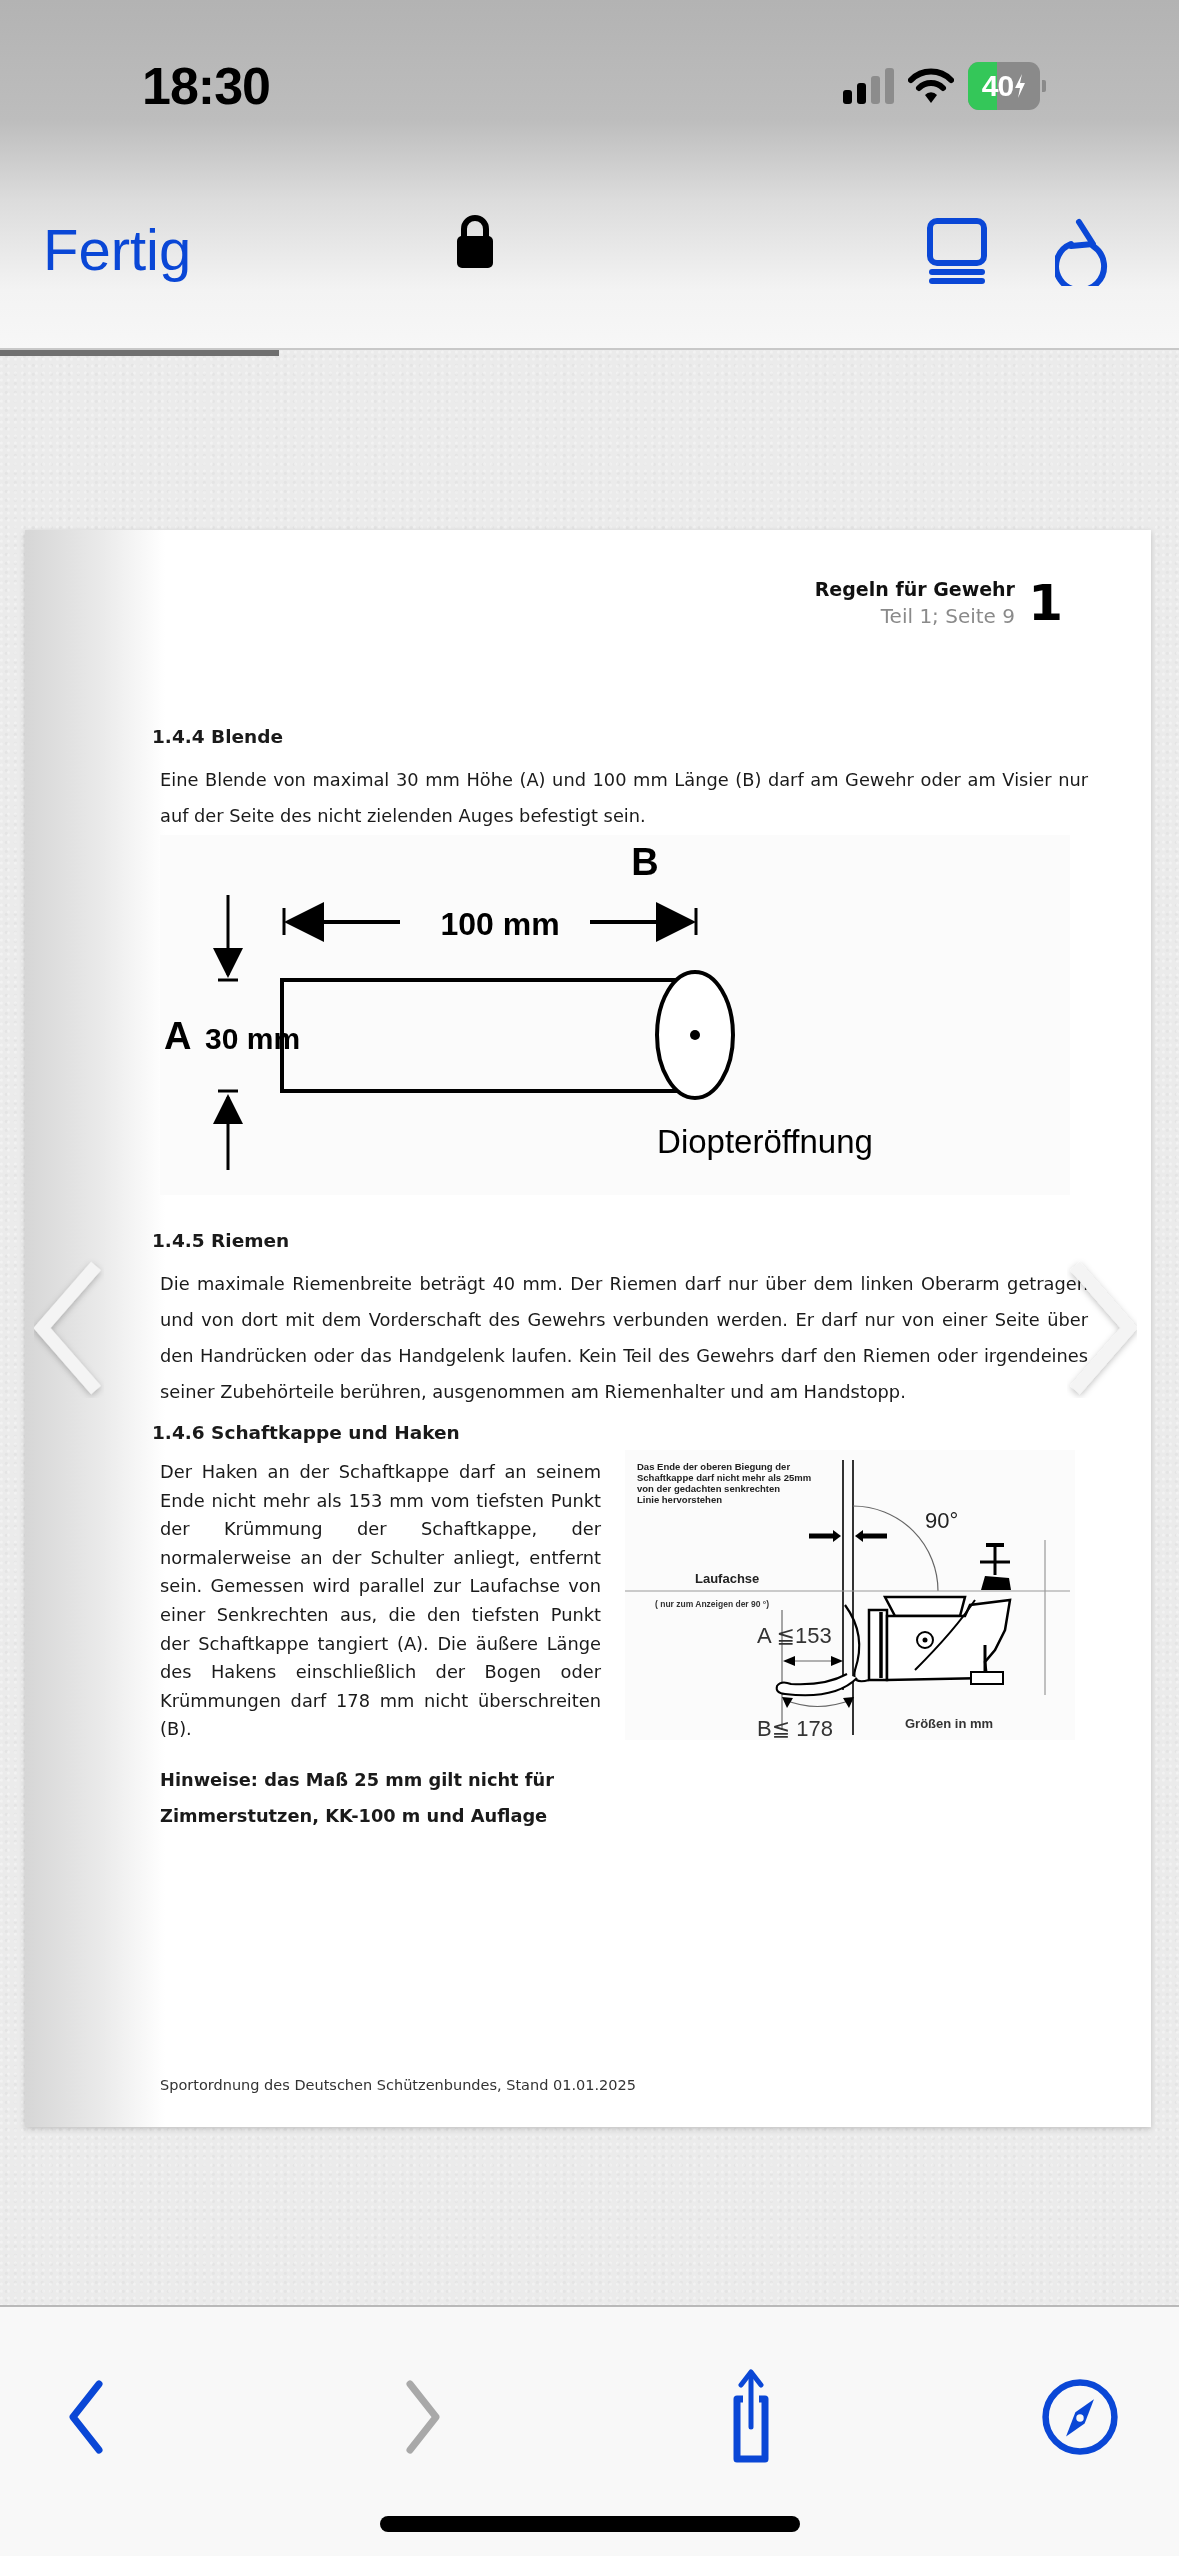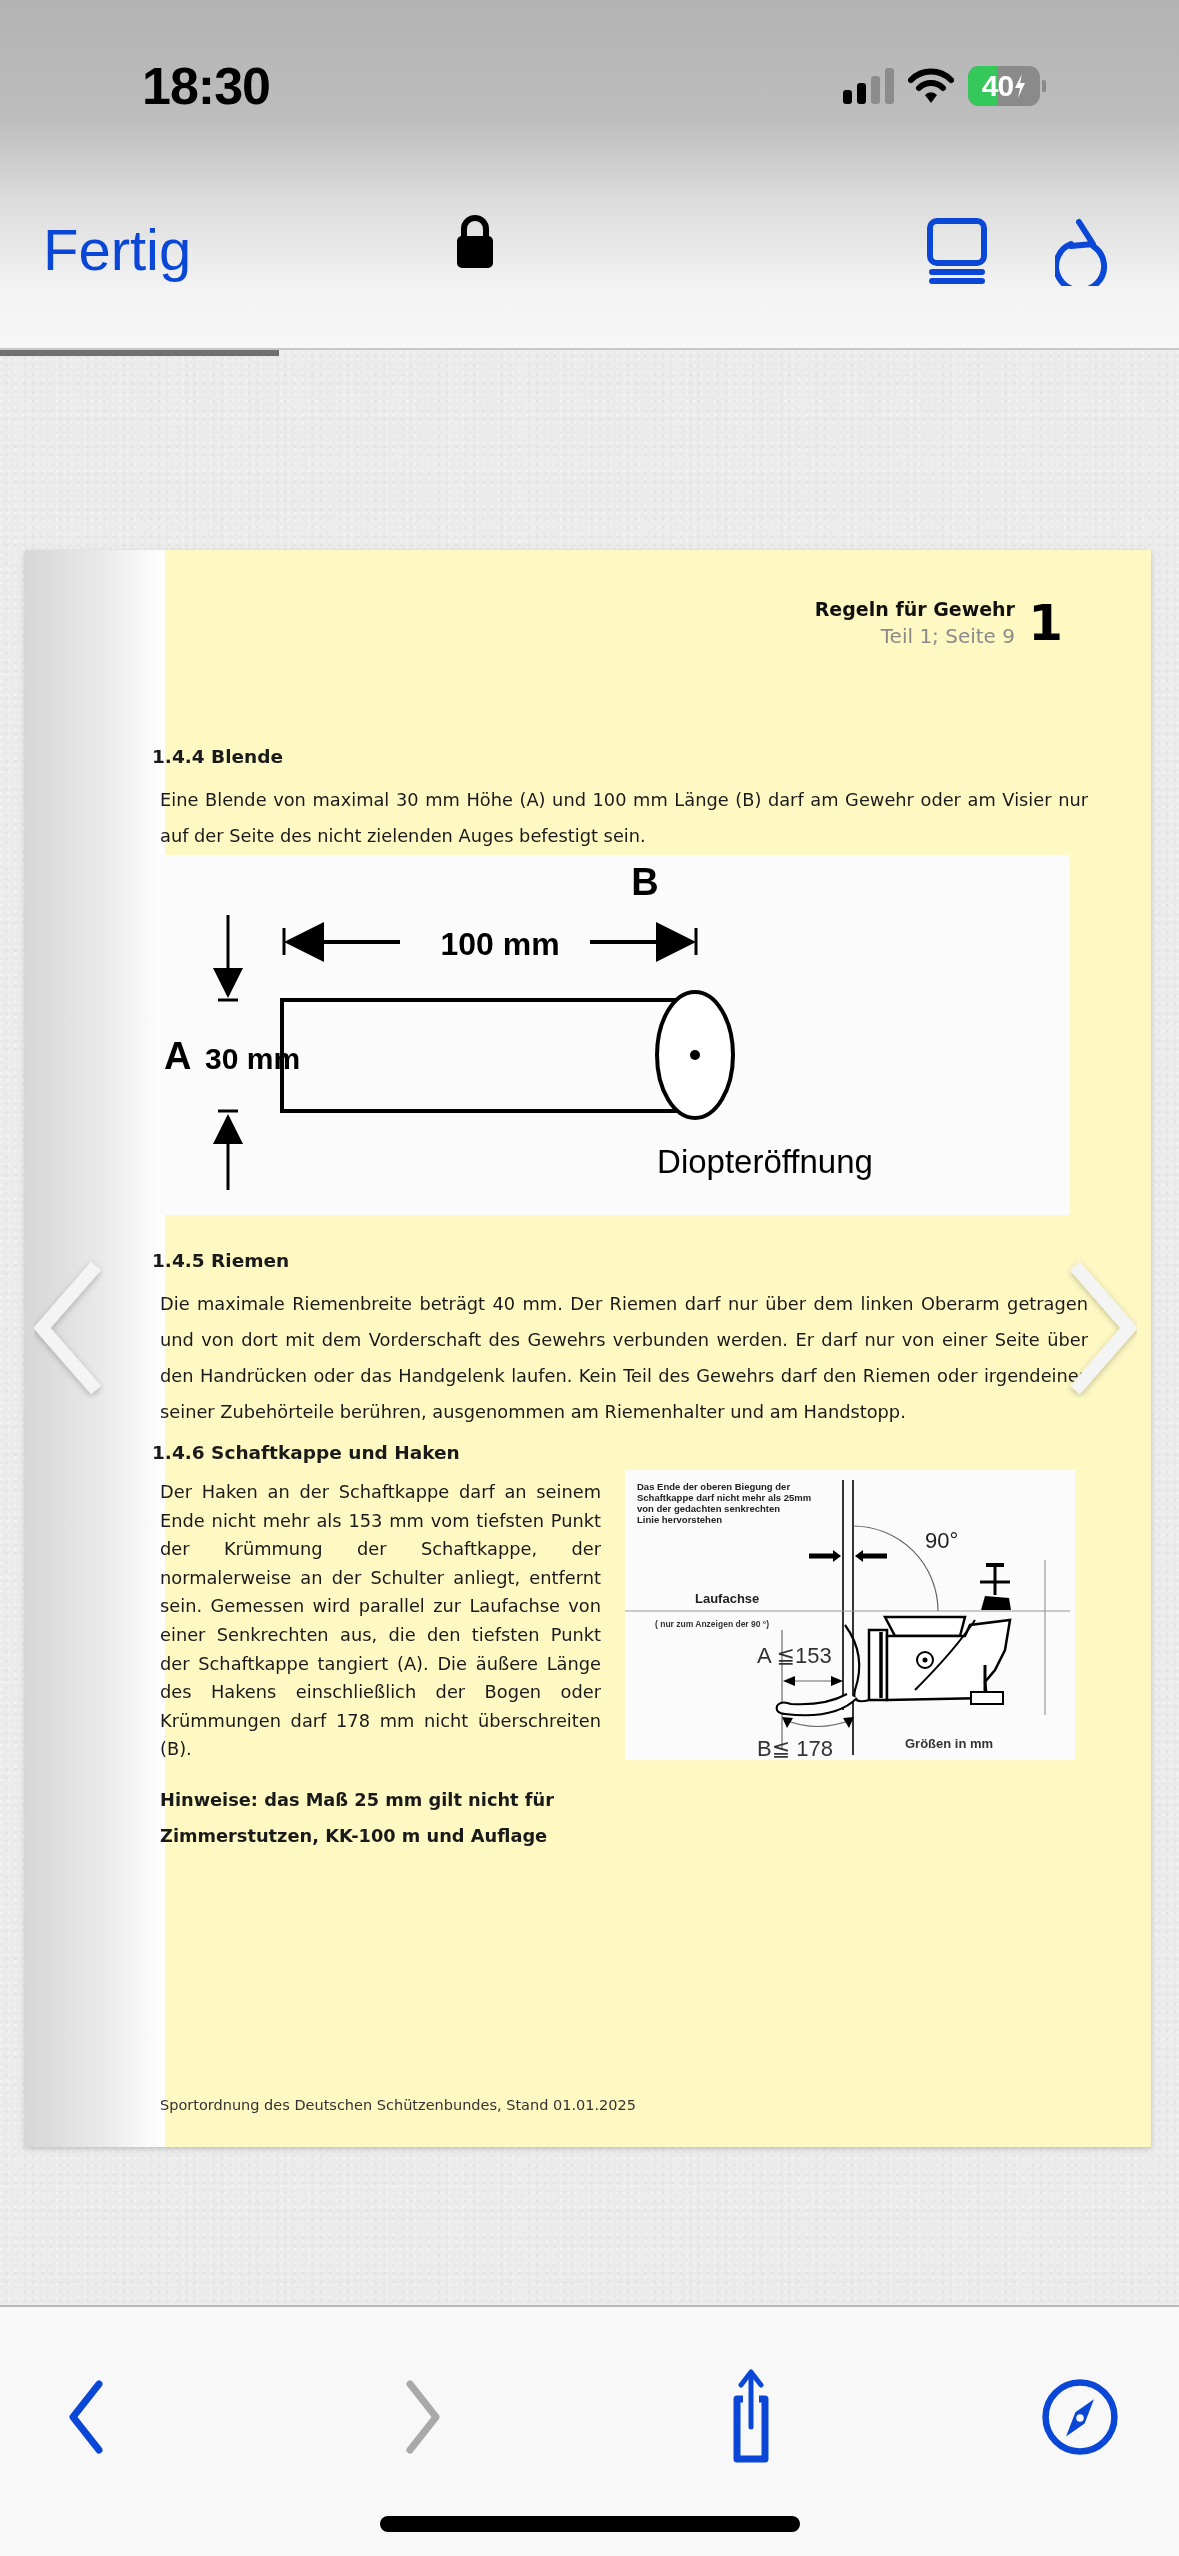--- a/index.html
+++ b/index.html
@@ -21,21 +21,21 @@
     }
     .status-time {
       position: absolute; left: 142px; top: 56px;
       font-size: 52px; font-weight: 700; color: #000; letter-spacing: -1px;
     }
     .status-icons { position: absolute; left: 843px; top: 64px; height: 44px; display: flex; align-items: center; gap: 14px; }
     .signal { display: flex; align-items: flex-end; gap: 5px; height: 36px; }
     .signal span { width: 9px; border-radius: 3px; background: #000; }
     .signal span.off { background: #8c8c8c; }
     .battery {
-      position: relative; width: 72px; height: 40px; border-radius: 11px;
+      position: relative; width: 72px; height: 48px; border-radius: 11px;
       background: #8a8a8a; overflow: hidden; display: flex; align-items: center; justify-content: center;
     }
     .battery .fill { position: absolute; left: 0; top: 0; bottom: 0; width: 40%; background: #34c759; }
     .battery .lvl { position: relative; color: #fff; font-weight: 700; font-size: 30px; letter-spacing: -1px; }
     .battery-tip { width: 4px; height: 12px; background: #8a8a8a; border-radius: 0 2px 2px 0; margin-left: -12px; }
 
     .nav-done {
       position: absolute; left: 43px; top: 216px;
       font-size: 58px; color: #0a47d6; font-weight: 400;
     }
@@ -43,21 +43,21 @@
       position: absolute; left: 455px; top: 214px; display: flex; align-items: center; gap: 14px;
     }
     .nav-url .domain { font-size: 64px; font-weight: 700; color: #000; letter-spacing: -1px; }
     .nav-reader { position: absolute; left: 926px; top: 217px; width: 62px; height: 68px; }
     .nav-reload { position: absolute; left: 1055px; top: 218px; width: 60px; height: 68px; }
     .progress-bar { position: absolute; left: 0; top: 350px; width: 279px; height: 6px; background: #707070; }
 
     
     .pdf-page {
       position: absolute; left: 25px; top: 530px; width: 1126px; height: 1597px;
-      background: #fef9c3; box-shadow: 0 2px 6px rgba(0,0,0,0.18); margin-top: 20px;
+      background: #ffffff; box-shadow: 0 2px 6px rgba(0,0,0,0.18);
     }
     .page-gutter {
       position: absolute; left: 0; top: 0; width: 140px; height: 100%;
       background: linear-gradient(to right, #d6d6d6, #eaeaea 55%, #ffffff);
     }
     .doc-text { font-family: "DejaVu Sans", sans-serif; color: #1a1a1a; }
     .running-head { position: absolute; right: 136px; top: 48px; text-align: right; }
     .running-head .title { font-size: 19px; font-weight: 700; color: #111; }
     .running-head .sub { font-size: 20px; color: #8a8a8a; margin-top: 4px; }
     .chapter-num { position: absolute; right: 88px; top: 44px; font-size: 50px; font-weight: 700; color: #000; }

